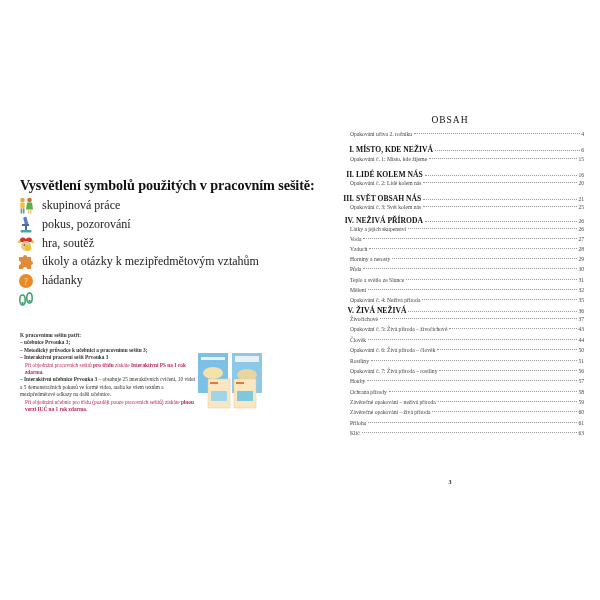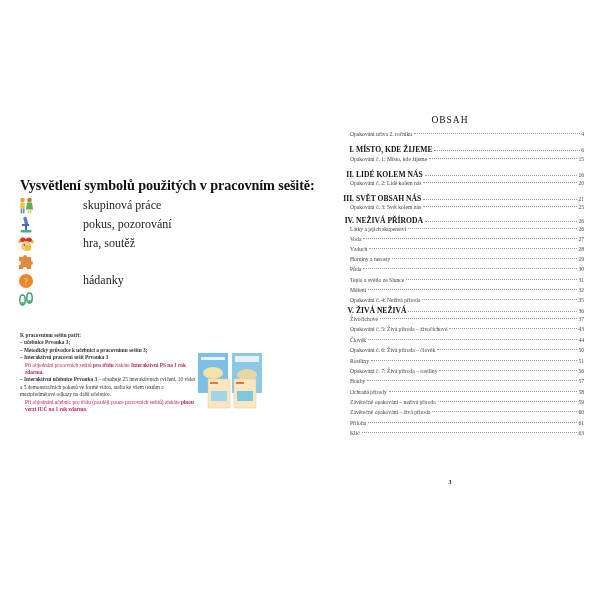--- a/index.html
+++ b/index.html
@@ -3,21 +3,21 @@
 <meta charset="utf-8">
 <style>
   html, body { margin:0; padding:0; }
   body { width:600px; height:600px; background:#ffffff; position:relative; overflow:hidden;
          font-family:"Liberation Serif", "DejaVu Serif", serif; color:#222; }
   .page { position:absolute; top:0; height:600px; }
   #left-page { left:0; width:300px; }
   #right-page { left:300px; width:300px; }
 
   .legend-title { position:absolute; left:20px; top:177px; font-size:14.2px; font-weight:bold; color:#111; white-space:nowrap; letter-spacing:-0.1px; }
-  .legend-row { position:absolute; left:18px; height:18px; display:flex; align-items:center;gap:41px; }
+  .legend-row { position:absolute; left:18px; height:18px; display:flex; align-items:center; }
   .legend-row .ic { width:16px; height:16px; margin-right:8px; display:inline-block; position:relative; }
   .legend-row .lbl { font-size:12px; color:#222; white-space:nowrap; }
 
   .info { position:absolute; left:20px; top:332px; width:178px; font-size:5.3px; line-height:7.4px; color:#333; }
   .info .b { font-weight:bold; }
   .info .red { color:#c0245a; }
   .info .ind { padding-left:5px; }
 
   .books { position:absolute; left:196px; top:351px; width:68px; height:58px; }
 
@@ -82,20 +82,21 @@
   </span>
   <span class="lbl">hra, soutěž</span>
 </div>
 
 <div class="legend-row" style="top:252px">
   <span class="ic">
     <svg width="16" height="18" viewBox="0 0 16 18">
       <path d="M1 4 h4 a2 2 0 1 1 4 0 h4 v4 a2 2 0 1 1 0 4 v4 h-4 a2 2 0 1 0 -4 0 h-4 v-4 a2 2 0 1 0 0 -4 z" fill="#e08a3a"></path>
     </svg>
   </span>
+  <span class="lbl">úkoly a otázky k mezipředmětovým vztahům</span>
 </div>
 
 <div class="legend-row" style="top:271px">
   <span class="ic">
     <svg width="16" height="18" viewBox="0 0 16 18">
       <circle cx="8" cy="9" r="7" fill="#e8892a"></circle>
       <text x="8" y="12.5" text-anchor="middle" font-size="9" fill="#f6d27a" font-family="DejaVu Sans, sans-serif">?</text>
     </svg>
   </span>
   <span class="lbl">hádanky</span>
@@ -142,21 +143,21 @@
 <div class="toc-title">OBSAH</div>
 
 <div id="toc">
     <div class="toc-row sub" style="top: 131px;">
       <span class="t">Opakování učiva 2. ročníku</span>
       <span class="dots"></span>
       <span class="p">4</span>
     </div>
     <div class="toc-row chap" style="top: 145px; padding-left: 0px;">
       <span class="t" style="position: absolute; right: 100%; margin-right: -12px;">I.</span>
-      <span class="t" style="padding-left: 14px;">MÍSTO, KDE ŽIJEME</span>
+      <span class="t" style="padding-left: 14px;">MÍSTO, KDE NEŽIVÁ</span>
       <span class="dots"></span>
       <span class="p">6</span>
     </div>
     <div class="toc-row sub" style="top: 156px;">
       <span class="t">Opakování č. 1: Místo, kde žijeme</span>
       <span class="dots"></span>
       <span class="p">15</span>
     </div>
     <div class="toc-row chap" style="top: 170px; padding-left: 0px;">
       <span class="t" style="position: absolute; right: 100%; margin-right: -12px;">II.</span>

